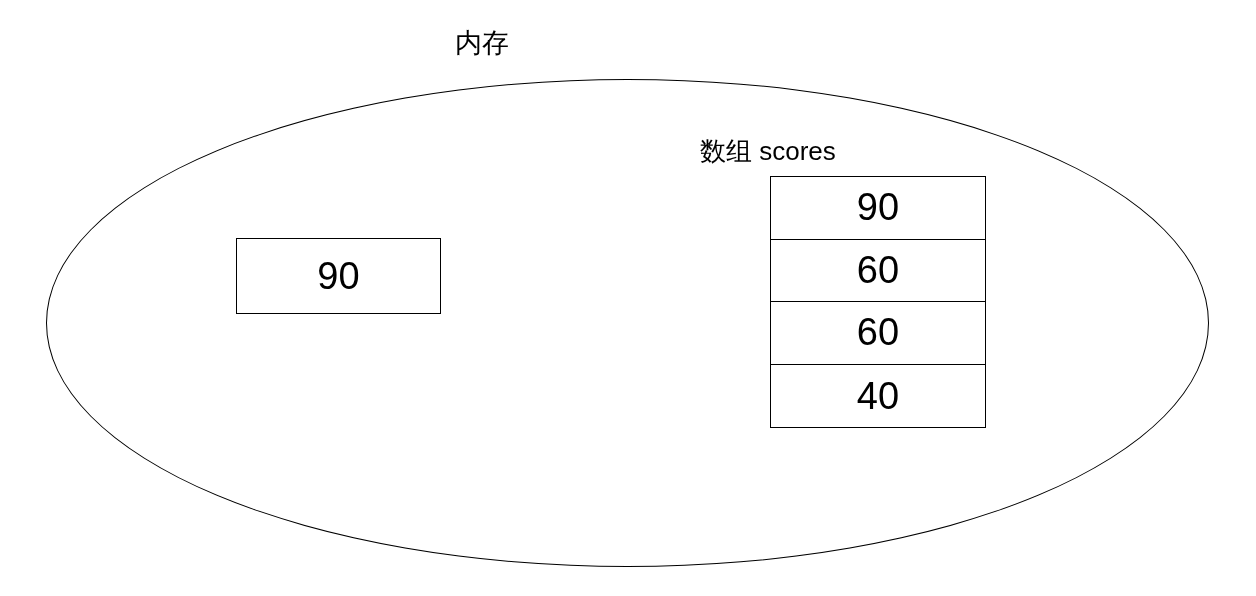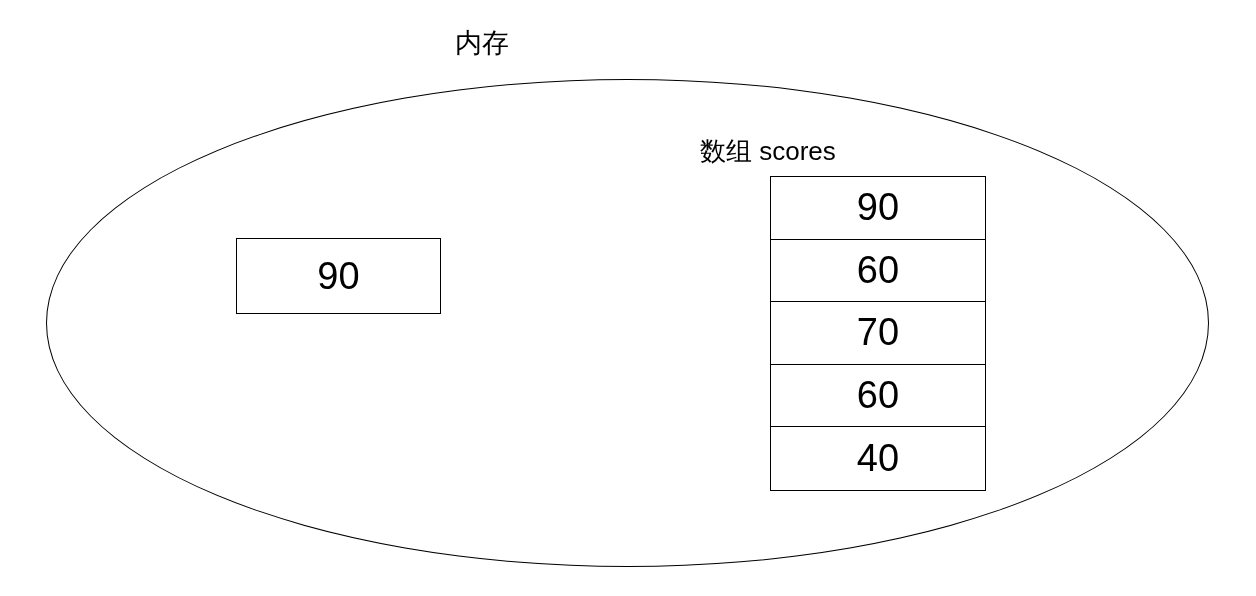--- a/index.html
+++ b/index.html
@@ -95,18 +95,17 @@
 
   <div class="var-box">
     <span>90</span>
   </div>
 
   <div class="array-label">数组 scores</div>
 
   <div class="array-box">
     <div class="array-cell">90</div>
     <div class="array-cell">60</div>
-    <div class="array-cell">70</div>
     <div class="array-cell">60</div>
     <div class="array-cell">40</div>
   </div>
 
 </div>
 
 </body></html>

